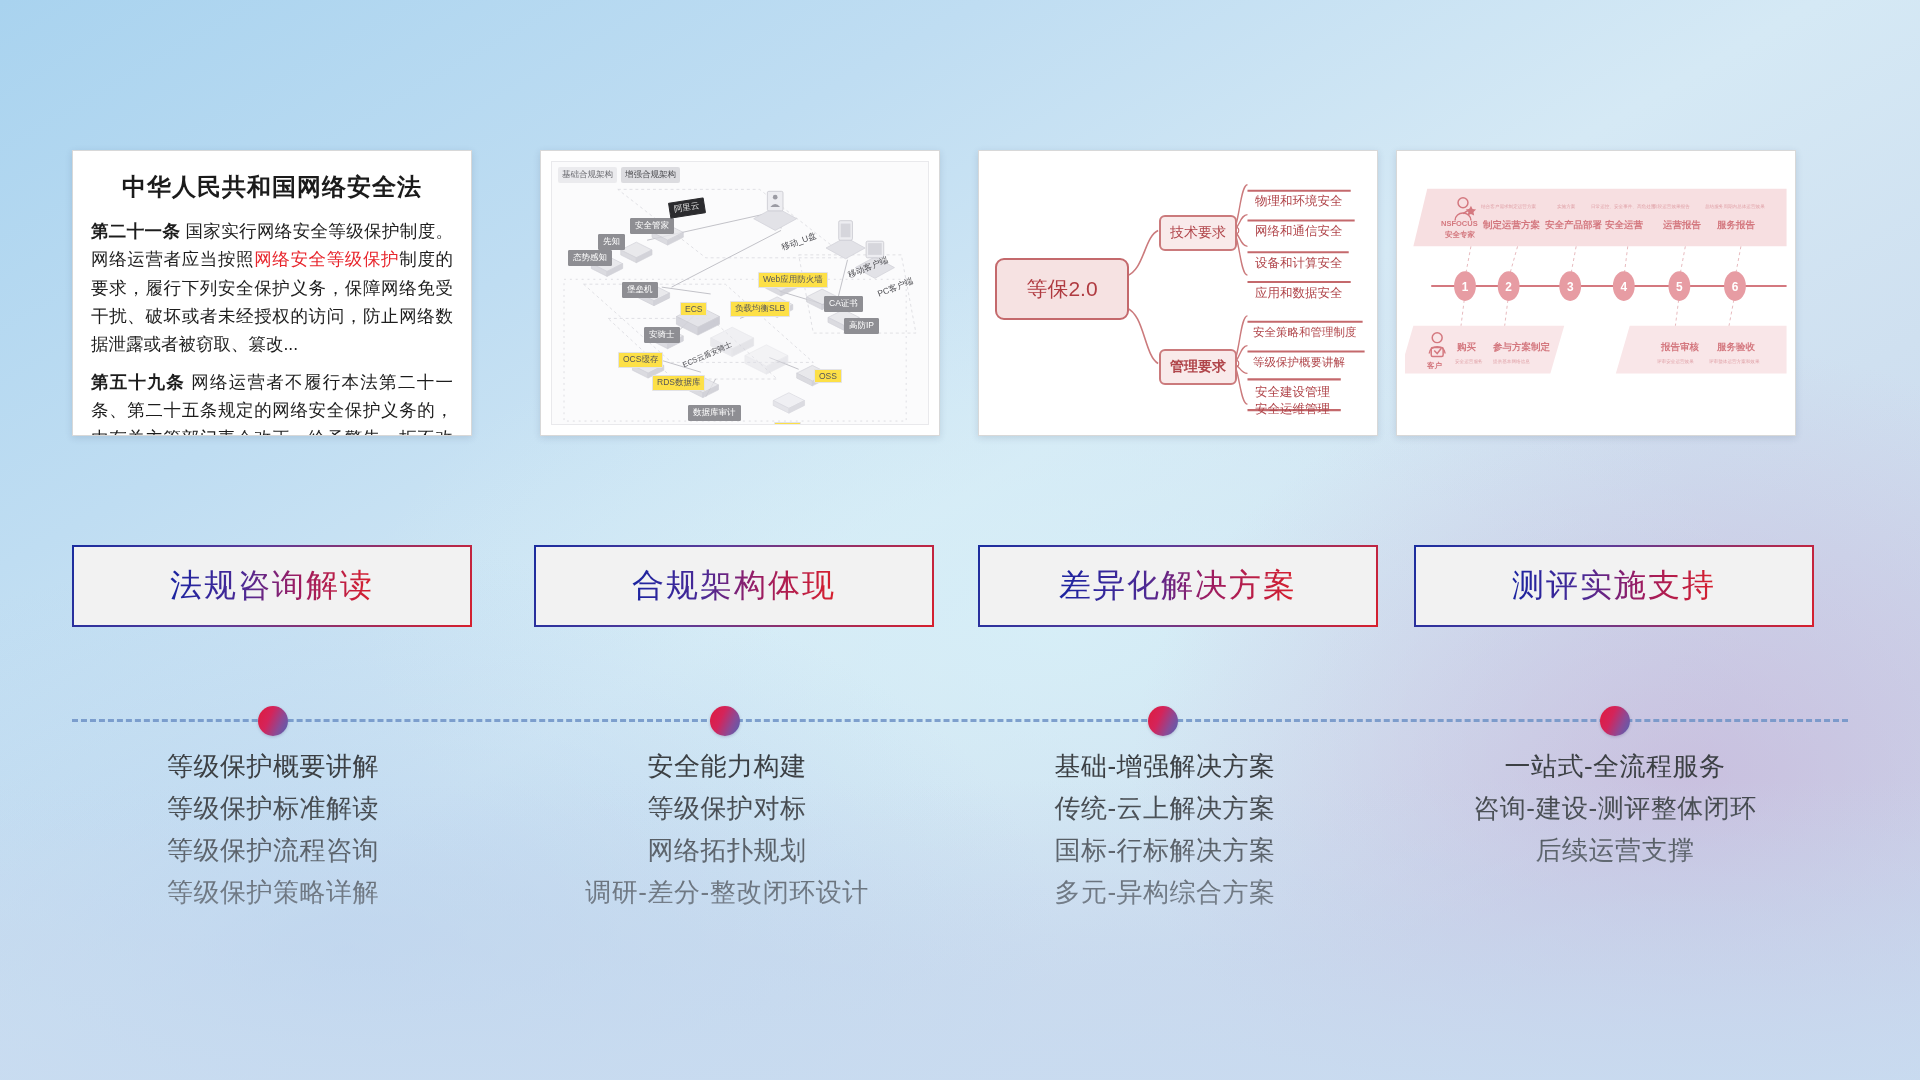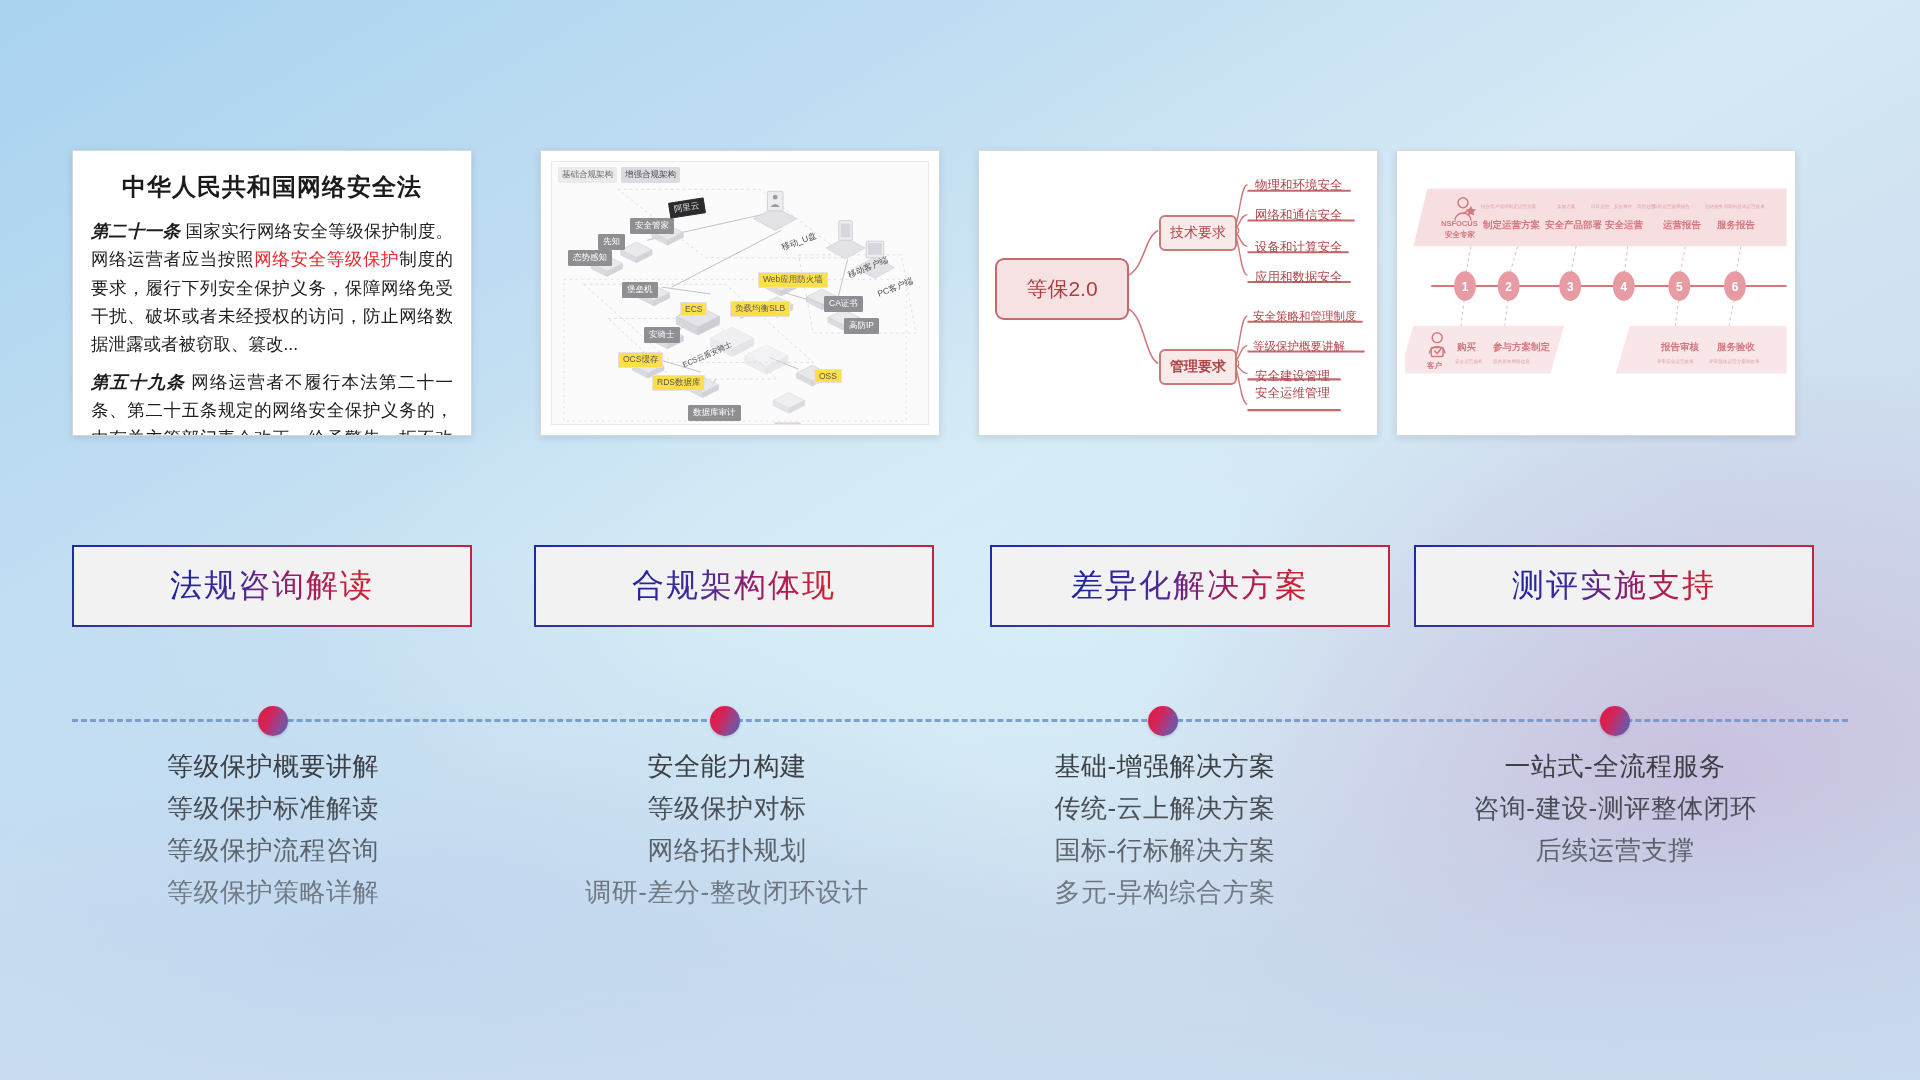--- a/index.html
+++ b/index.html
@@ -65,21 +65,21 @@
     letter-spacing: 1px;
   }
   .law-body {
     padding: 0 18px;
     font-size: 17.5px;
     line-height: 1.62;
     color: #1d1d1d;
     text-align: justify;
   }
   .law-body p { margin: 0 0 9px 0; }
-  .law-body b { font-weight: bold; font-style: italic; }
+  .law-body b { font-weight: bold; }
   .hl-red { color: #e8262d; }
 
   
   .arch {
     position: absolute;
     inset: 10px;
     background: #fbfbfc;
     border: 1px solid #e9e9ec;
     overflow: hidden;
   }
@@ -125,21 +125,21 @@
   .mm-branch {
     position: absolute;
     background: #f9eaea;
     border: 2px solid #cb7a7c;
     border-radius: 6px;
     color: #b0454a;
     font-size: 14px;
     display: flex; align-items: center; justify-content: center;
     font-family: "Liberation Serif", "DejaVu Serif", serif;
   }
-  .mm-leaf { font-size: 12.5px; }
+  .mm-leaf { font-size: 12.5px; margin-top: 16px; }
 
   
   .nsf { position: absolute; inset: 8px; background: #fff; overflow: hidden; }
   .nsf-svg { position: absolute; inset: 0; width: 100%; height: 100%; }
   .nsf-t {
     position: absolute;
     color: #d4787f;
     white-space: nowrap;
     font-size: 9.5px;
     font-weight: bold;
@@ -167,21 +167,21 @@
     background: #f2f2f2;
     box-sizing: border-box;
     display: flex; align-items: center; justify-content: center;
     border-style: solid;
     border-width: 2px;
     border-image: linear-gradient(120deg, #1b2d9e 0%, #5a3c9a 42%, #d6202e 100%) 1;
     border-radius: 7px;
   }
   .head-box.h1 { left: 72px;   width: 400px; }
   .head-box.h2 { left: 534px;  width: 400px; }
-  .head-box.h3 { left: 978px;  width: 400px; margin-left: 12px; }
+  .head-box.h3 { left: 978px;  width: 400px; }
   .head-box.h4 { left: 1414px; width: 400px; }
   .head-txt {
     font-size: 32px;
     font-weight: normal;
     letter-spacing: 2px;
     background: linear-gradient(to right, #1a23a0 0%, #4a2a96 35%, #9a1c63 62%, #d8202c 100%);
     -webkit-background-clip: text;
     background-clip: text;
     color: transparent;
     -webkit-text-fill-color: transparent;

